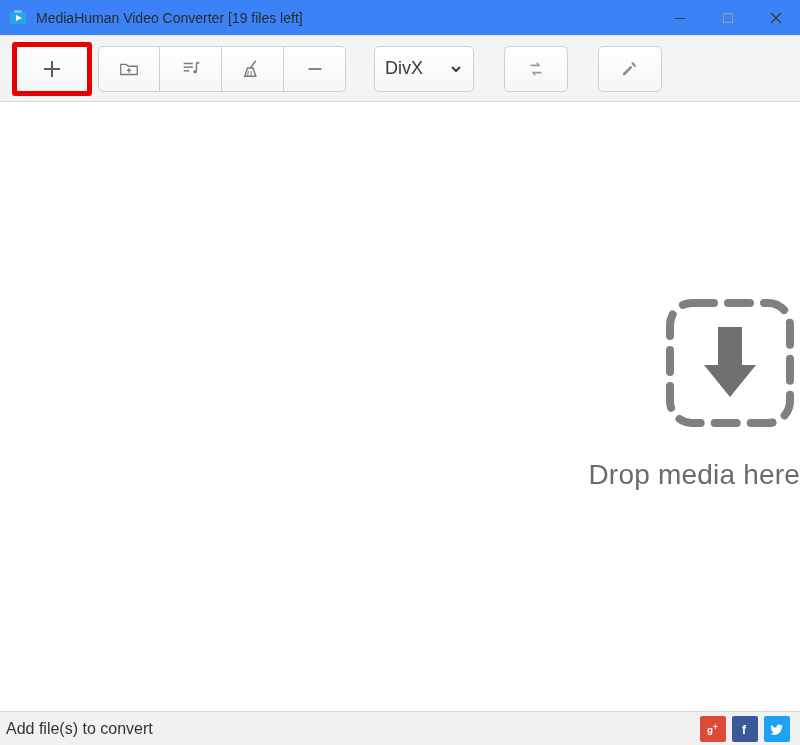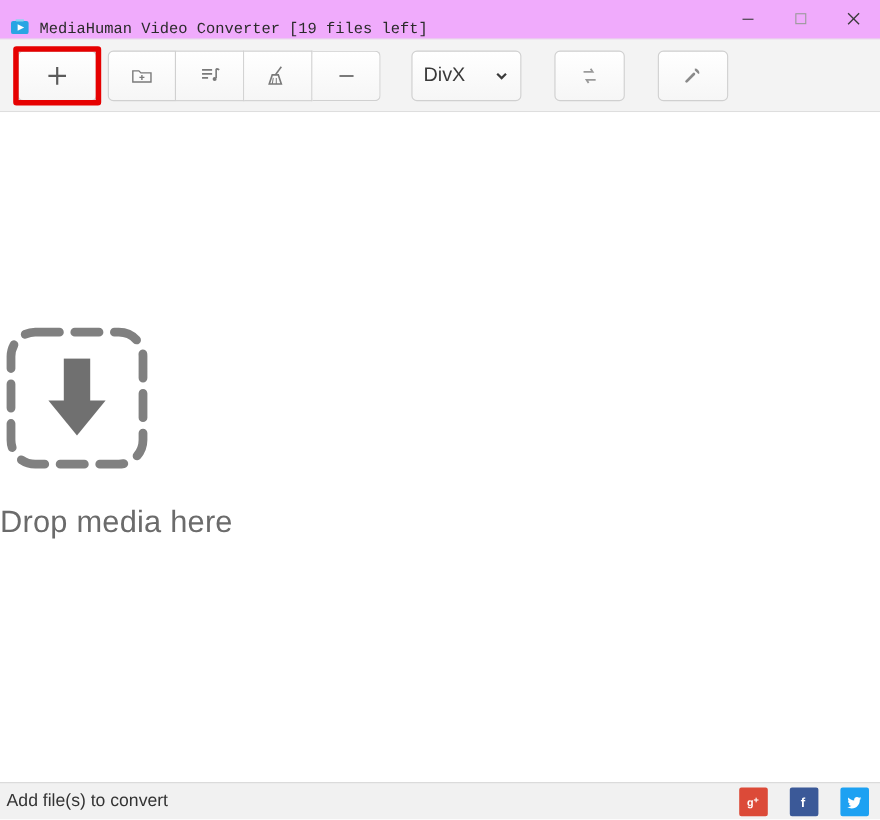--- a/index.html
+++ b/index.html
@@ -6,26 +6,25 @@
     html, body { width: 800px; height: 745px; overflow: hidden; }
     body {
       font-family: "Segoe UI", Tahoma, sans-serif;
       background: #ffffff;
       display: flex;
       flex-direction: column;
     }
     
     .titlebar {
       height: 36px;
-      background: #f0abfc;
-      display: flex;
-      align-items: flex-end;
+      background: #3b82f6;
+      display: flex;
+      align-items: center;
       padding: 0 0 0 8px;
       border-bottom: 1px solid #e6e6e6;
-      font-family: Liberation Mono, monospace;
     }
     .titlebar .app-icon {
       width: 20px; height: 20px; margin-right: 8px;
       display: inline-flex; align-items: center; justify-content: center;
     }
     .titlebar .title {
       font-size: 14px;
       color: #2b2b2b;
       flex: 0 0 auto;
     }
@@ -87,21 +86,21 @@
       color: #3a3a3a;
       text-align: right;
     }
     .format-btn .chev { margin-left: auto; }
 
     
     .main {
       flex: 1 1 auto;
       background: #ffffff;
       display: flex;
-      align-items: flex-start;
+      align-items: flex-end;
       justify-content: center;
       flex-direction: column;
     }
     .drop-icon { margin-bottom: 22px; margin-top: -30px; }
     .drop-text {
       font-size: 28px;
       color: #6b6b6b;
       font-weight: 400;
       letter-spacing: .2px;
     }
@@ -109,21 +108,21 @@
     
     .statusbar {
       height: 34px;
       background: #f1f1f1;
       border-top: 1px solid #d9d9d9;
       display: flex;
       align-items: center;
       padding: 0 10px 0 6px;
       font-size: 16px;
       color: #333333;
-      gap: 20px;
+      gap: 6px;
     }
     .statusbar .status-text { flex: 0 0 auto; }
     .statusbar .spacer { flex: 1 1 auto; }
     .social { width: 26px; height: 26px; display:inline-flex; align-items:center; justify-content:center; border-radius:2px; }
     .social.g  { background:#dc4a38; }
     .social.fb { background:#3b5998; }
     .social.tw { background:#1da1f2; }
     .social svg { display:block; }
   </style>
 </head>

